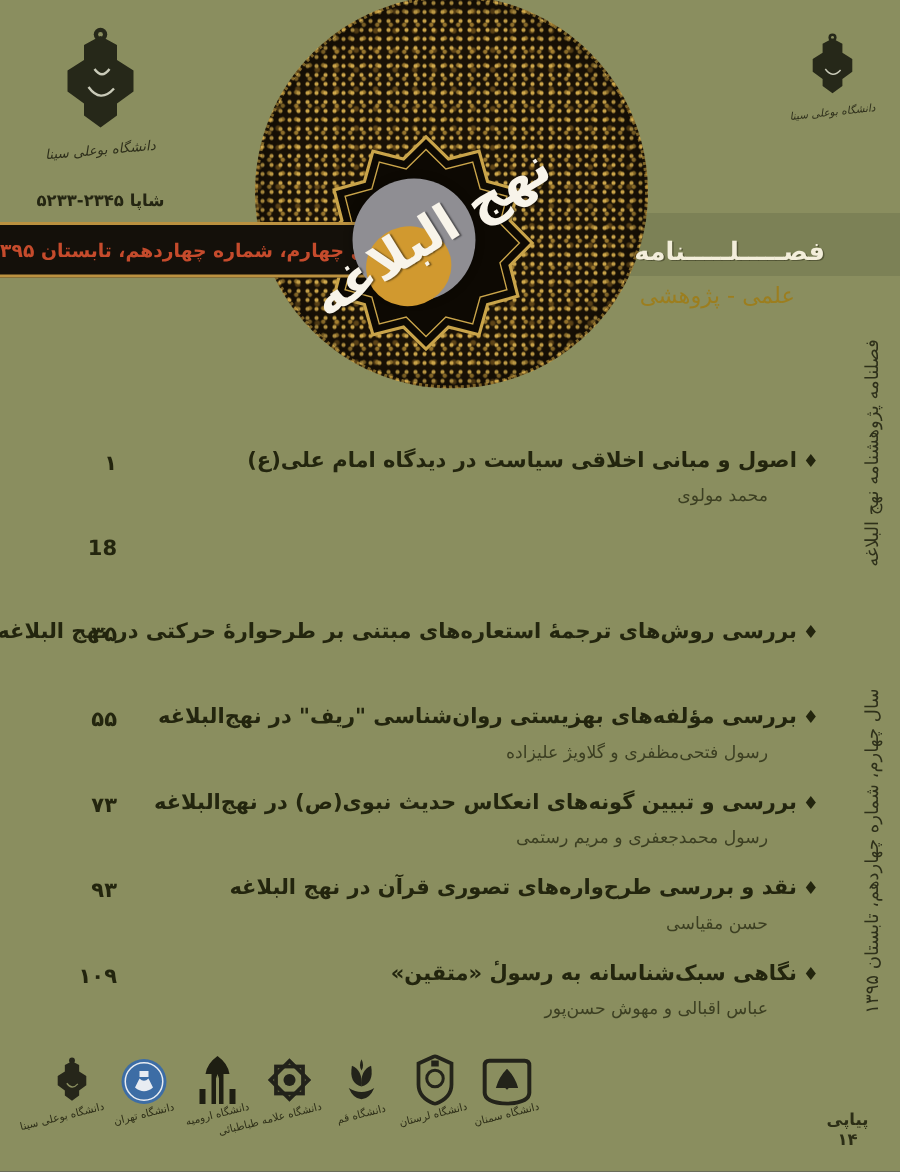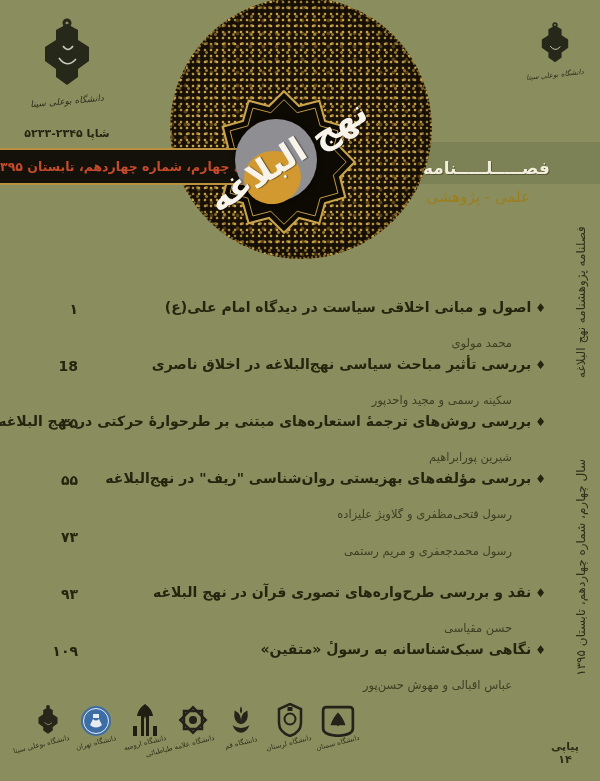--- a/index.html
+++ b/index.html
@@ -109,21 +109,21 @@
   .article .num {
     position:absolute; left:44px; top:3px; width:34px; text-align:right;
     font-size:14px; font-weight:bold; color:#23250e;
   }
   .article .body { position:absolute; right:0; left:86px; top:0; direction:rtl; text-align:right; }
   .article .title-line {
     font-size:14px; font-weight:bold; color:#23250e; line-height:19px; white-space:nowrap;
   }
   .article .bullet { font-size:12px; margin-left:4px; }
   .article .authors {
-    padding-right:34px; margin-top:18px; font-size:11.5px; color:#3c3f22; white-space:nowrap;
+    padding-right:34px; margin-top:6px; font-size:11.5px; color:#3c3f22; white-space:nowrap;
   }
 
   
   .logos-row {
     position:absolute; left:26px; top:703px; width:334px;
     display:flex; justify-content:space-between; align-items:flex-end;
   }
   .uni { width:44px; text-align:center; }
   .uni svg { display:block; margin:0 auto; }
   .uni-caption {
@@ -192,45 +192,41 @@
     <div class="article">
       <div class="num">۱</div>
       <div class="body">
         <div class="title-line"><span class="bullet">♦</span><span>اصول و مبانی اخلاقی سیاست در دیدگاه امام علی(ع)</span></div>
         <div class="authors">محمد مولوی</div>
       </div>
     </div>
 
     <div class="article">
       <div class="num">18</div>
-      <div class="body">
-        <div class="title-line"><span class="bullet">♦</span><span>بررسی تأثیر مباحث سیاسی نهج‌البلاغه در اخلاق ناصری</span></div>
-        <div class="authors">سکینه رسمی و مجید واحدپور</div>
-      </div>
     </div>
 
     <div class="article">
       <div class="num">۳۵</div>
       <div class="body">
         <div class="title-line"><span class="bullet">♦</span><span>بررسی روش‌های ترجمهٔ استعاره‌های مبتنی بر طرحوارهٔ حرکتی در نهج البلاغه</span></div>
-        <div class="authors">شیرین پورابراهیم</div>
       </div>
     </div>
 
     <div class="article">
       <div class="num">۵۵</div>
       <div class="body">
         <div class="title-line"><span class="bullet">♦</span><span>بررسی مؤلفه‌های بهزیستی روان‌شناسی "ریف" در نهج‌البلاغه</span></div>
         <div class="authors">رسول فتحی‌مظفری و گلاویژ علیزاده</div>
       </div>
     </div>
 
     <div class="article">
       <div class="num">۷۳</div>
       <div class="body">
+        <div class="title-line"><span class="bullet">♦</span><span>بررسی و تبیین گونه‌های انعکاس حدیث نبوی(ص) در نهج‌البلاغه</span></div>
         <div class="authors">رسول محمدجعفری و مریم رستمی</div>
       </div>
     </div>
 
     <div class="article">
       <div class="num">۹۳</div>
       <div class="body">
         <div class="title-line"><span class="bullet">♦</span><span>نقد و بررسی طرح‌واره‌های تصوری قرآن در نهج البلاغه</span></div>
         <div class="authors">حسن مقیاسی</div>
       </div>

